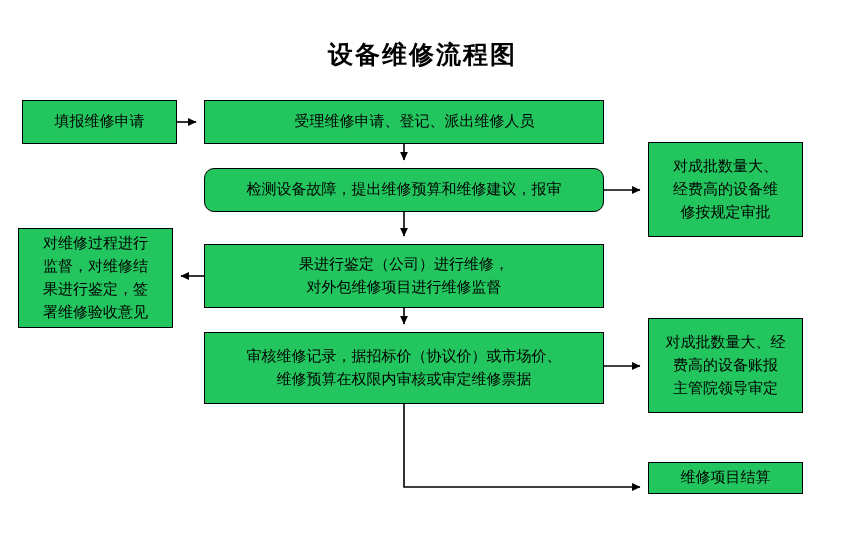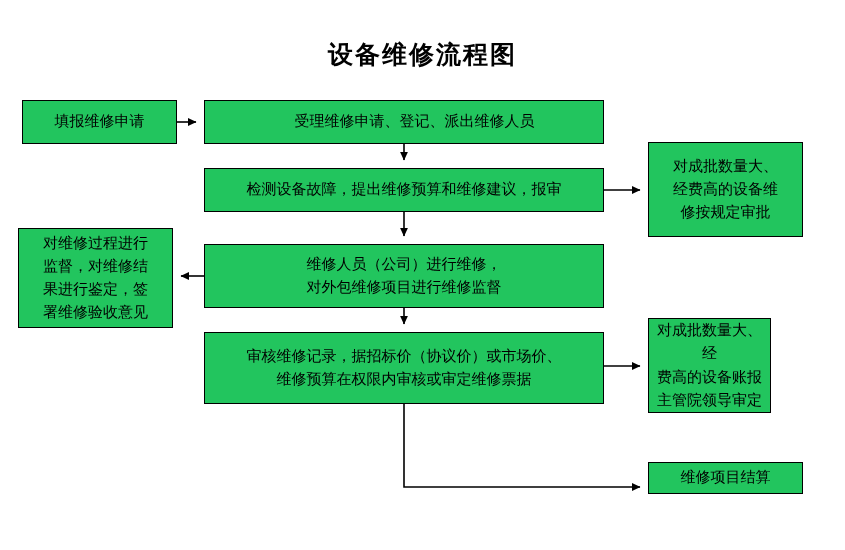--- a/index.html
+++ b/index.html
@@ -105,48 +105,48 @@
   </svg>
 
   <div class="node" style="left:22px; top:100px; width:155px; height:44px;">
     <span class="txt">填报维修申请</span>
   </div>
 
   <div class="node" style="left:204px; top:100px; width:400px; height:44px;padding-left:29px;">
     <span class="txt">受理维修申请、登记、派出维修人员</span>
   </div>
 
-  <div class="node" style="left:204px; top:168px; width:400px; height:44px;">
+  <div class="node" style="left:204px; top:168px; width:400px; height:44px;border-radius:10px;">
     <span class="txt">检测设备故障，提出维修预算和维修建议，报审</span>
   </div>
 
   <div class="node" style="left:648px; top:142px; width:155px; height:95px;">
     <span class="txt">对成批数量大、
 经费高的设备维
 修按规定审批</span>
   </div>
 
   <div class="node" style="left:204px; top:244px; width:400px; height:64px;">
-    <span class="txt">维修人员（公司）进行维修，
+    <span class="txt">果进行鉴定（公司）进行维修，
 对外包维修项目进行维修监督</span>
   </div>
 
   <div class="node" style="left:204px; top:332px; width:400px; height:72px;">
     <span class="txt">审核维修记录，据招标价（协议价）或市场价、
 维修预算在权限内审核或审定维修票据</span>
   </div>
 
   <div class="node" style="left:18px; top:228px; width:155px; height:100px;">
     <span class="txt">对维修过程进行
 监督，对维修结
 果进行鉴定，签
 署维修验收意见</span>
   </div>
 
-  <div class="node" style="left:648px; top:318px; width:123px; height:95px;">
+  <div class="node" style="left:648px; top:318px; width:155px; height:95px;">
     <span class="txt">对成批数量大、经
 费高的设备账报
 主管院领导审定</span>
   </div>
 
   <div class="node" style="left:648px; top:462px; width:155px; height:32px;">
     <span class="txt">维修项目结算</span>
   </div>
 
 </div>

